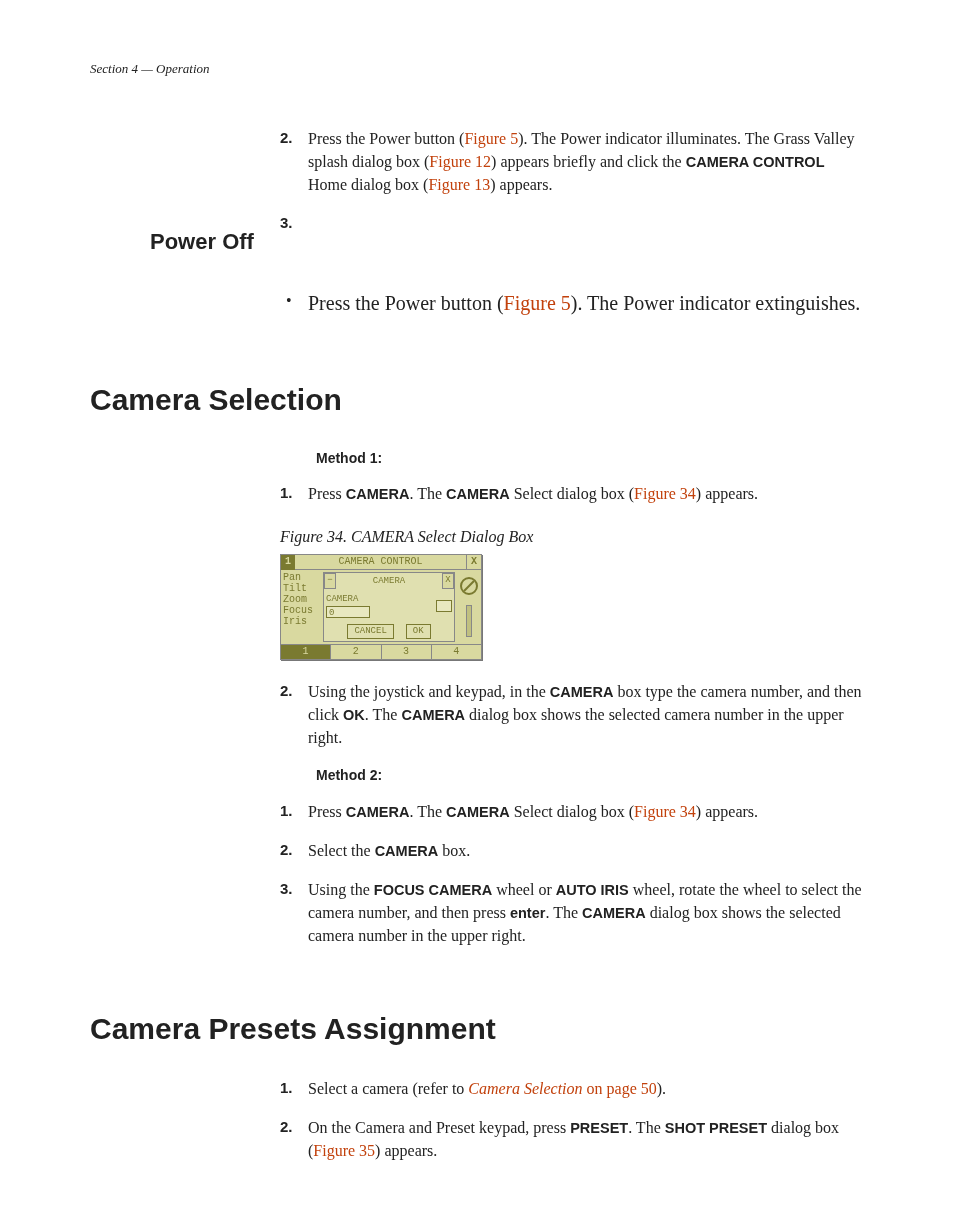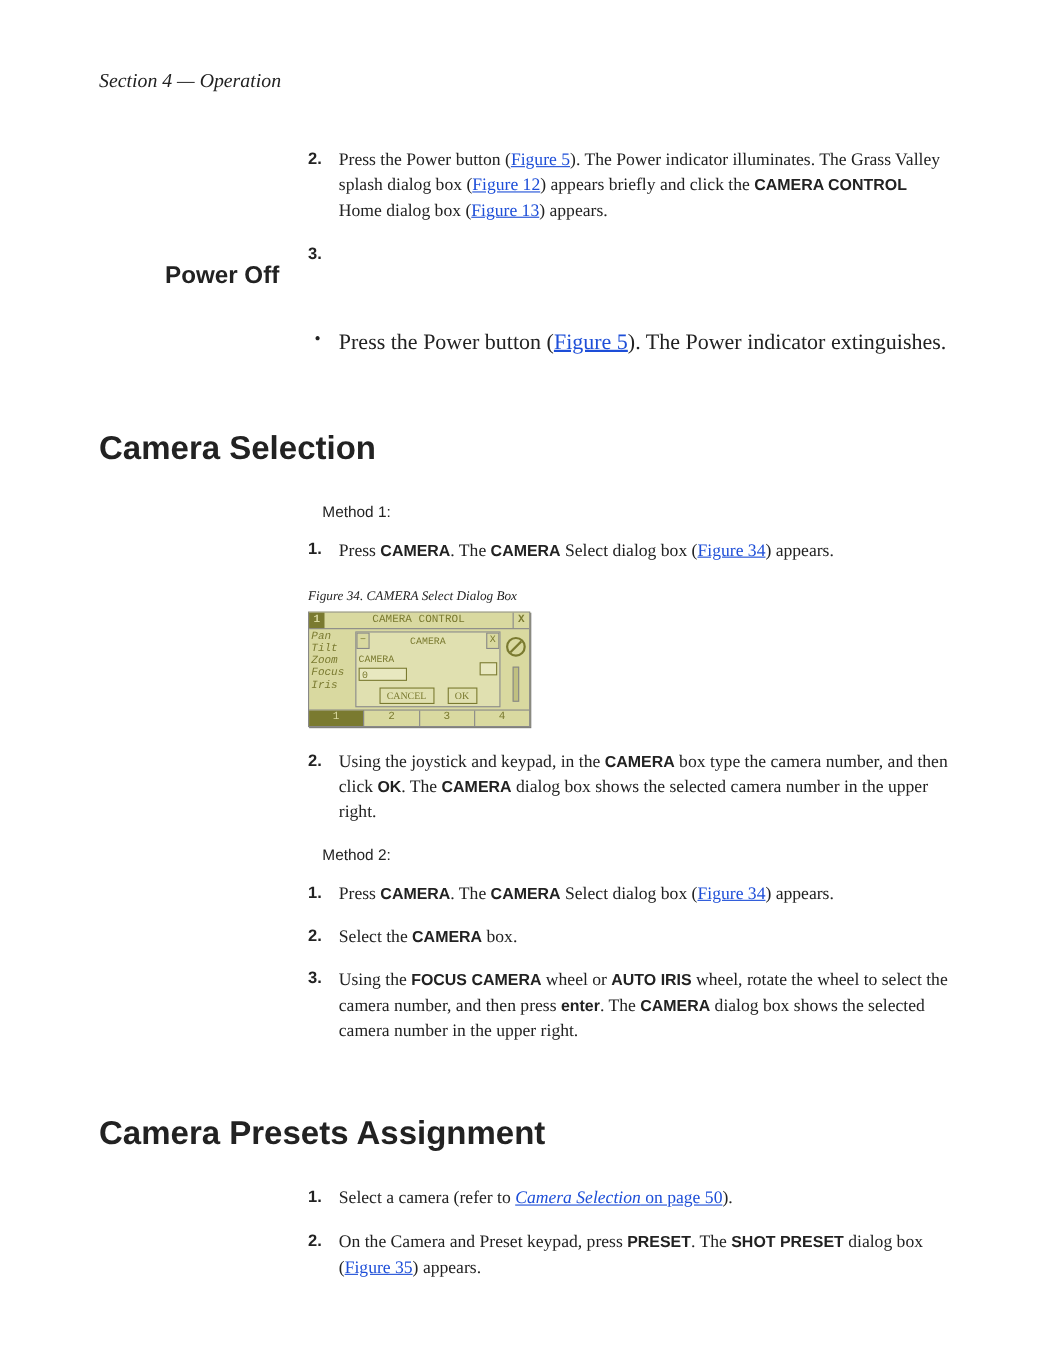--- a/index.html
+++ b/index.html
@@ -7,21 +7,21 @@
     background: #fff;
     color: #222;
     margin: 0;
     padding: 60px 90px 40px 90px;
     width: 954px;
     box-sizing: border-box;
     line-height: 1.45;
   }
   .header {
     font-style: italic;
-    font-size: 18px;
+    font-size: 13px;
     margin-bottom: 48px;
   }
   .content {
     margin-left: 190px;
   }
   ol.steps {
     list-style: none;
     padding: 0;
     margin: 0;
   }
@@ -32,22 +32,21 @@
     font-size: 16px;
   }
   .num {
     position: absolute;
     left: 0;
     font-weight: bold;
     font-family: Arial, Helvetica, sans-serif;
     font-size: 15px;
   }
   .link {
-    color: #1d4ed8;
-    text-decoration: underline;
+    color: #c2410c;
   }
   .bold {
     font-weight: bold;
     font-family: Arial, Helvetica, sans-serif;
     font-size: 14.5px;
   }
   h2.subhead {
     font-family: Arial, Helvetica, sans-serif;
     font-weight: bold;
     font-size: 22px;
@@ -71,27 +70,27 @@
     margin-bottom: 12px;
   }
   ul.bullet > li::before {
     content: "•";
     position: absolute;
     left: 6px;
     font-size: 16px;
   }
   .method {
     font-family: Arial, Helvetica, sans-serif;
-    font-weight: normal;
+    font-weight: bold;
     font-size: 14px;
-    margin: 8px 0 14px 13px;
+    margin: 8px 0 14px 36px;
   }
   .fig-caption {
     font-style: italic;
-    font-size: 12px;
+    font-size: 16px;
     margin: 20px 0 6px 0;
   }
   .figure {
     width: 200px;
     border: 1px solid #888;
     background: #d9d9a0;
     font-family: 'Courier New', monospace;
     font-size: 10px;
     color: #7a7a30;
     margin-bottom: 20px;
@@ -128,21 +127,20 @@
     padding: 2px;
     gap: 4px;
   }
   .figure .leftcol {
     width: 36px;
     display: flex;
     flex-direction: column;
     gap: 0;
     font-size: 10px;
     line-height: 1.1;
-    font-style: italic;
   }
   .figure .mid {
     flex: 1;
     border: 1px solid #888;
     background: #e0e0b0;
     padding: 2px;
     position: relative;
   }
   .figure .mid-title {
     text-align: center;
@@ -173,21 +171,20 @@
     background: #e8e8c0;
     display:inline-block;
     font-size:9px;
     padding-left:2px;
   }
   .figure .btns {
     display: flex;
     gap: 12px;
     margin-top: 4px;
     justify-content: center;
-    font-family: Liberation Serif, serif;
   }
   .figure .btn {
     border: 1px solid #7a7a30;
     padding: 0 6px;
     font-size: 9px;
     background: #e0e0b0;
   }
   .figure .rightcol {
     width: 20px;
     display: flex;

